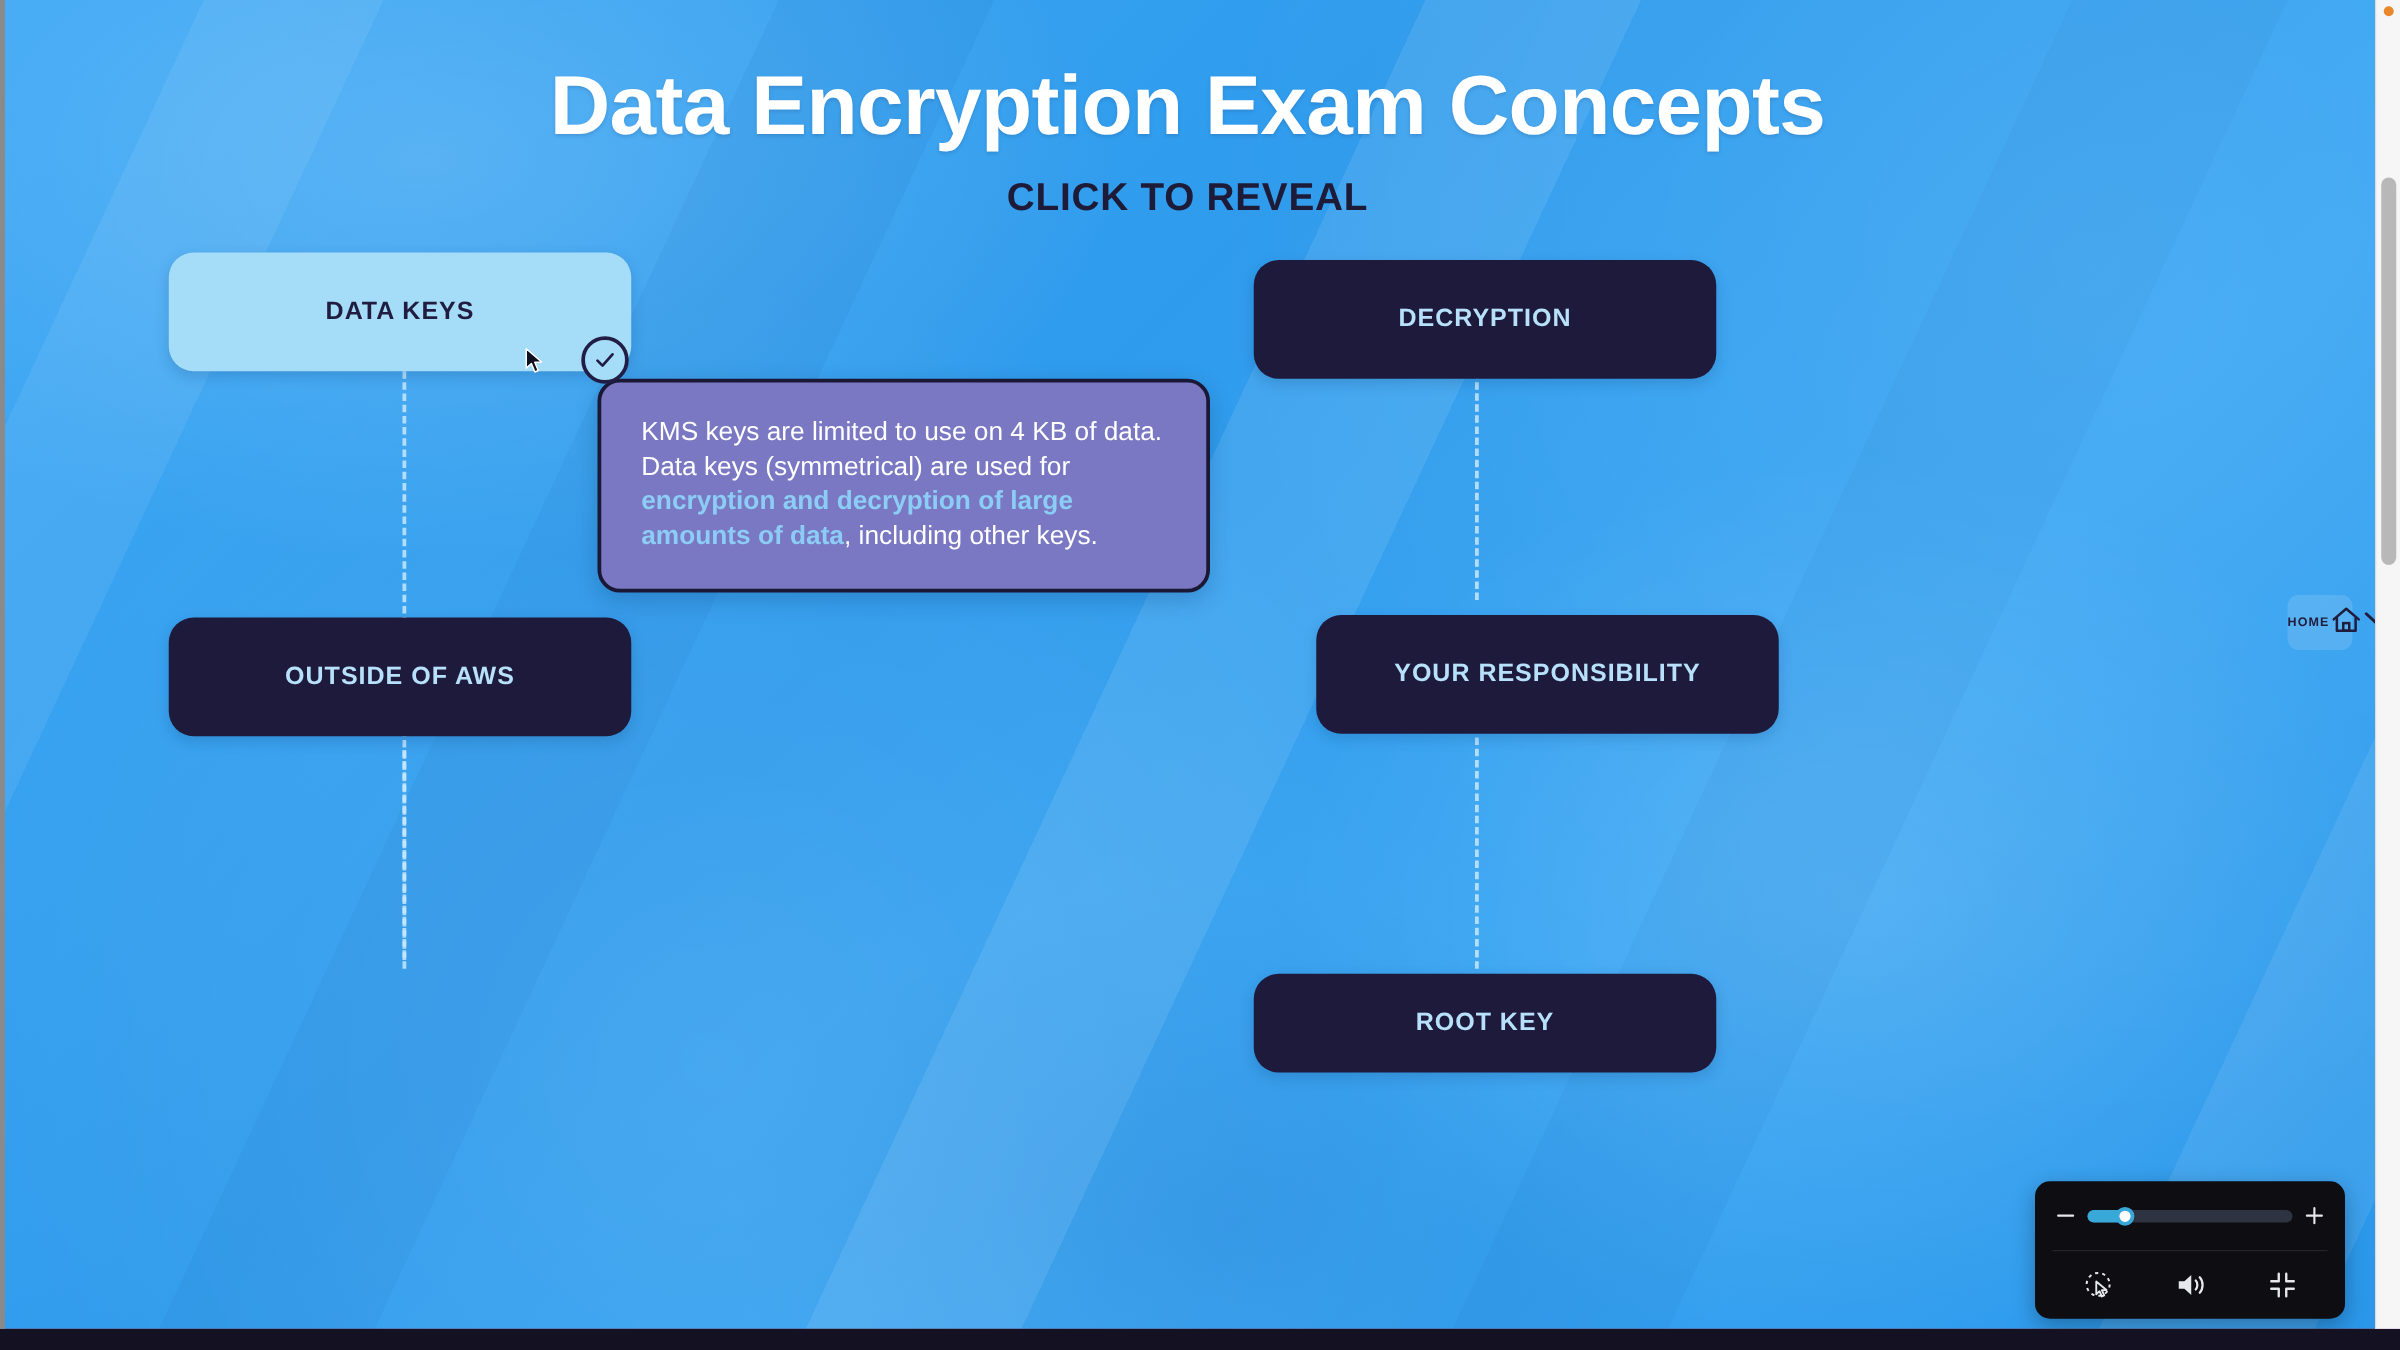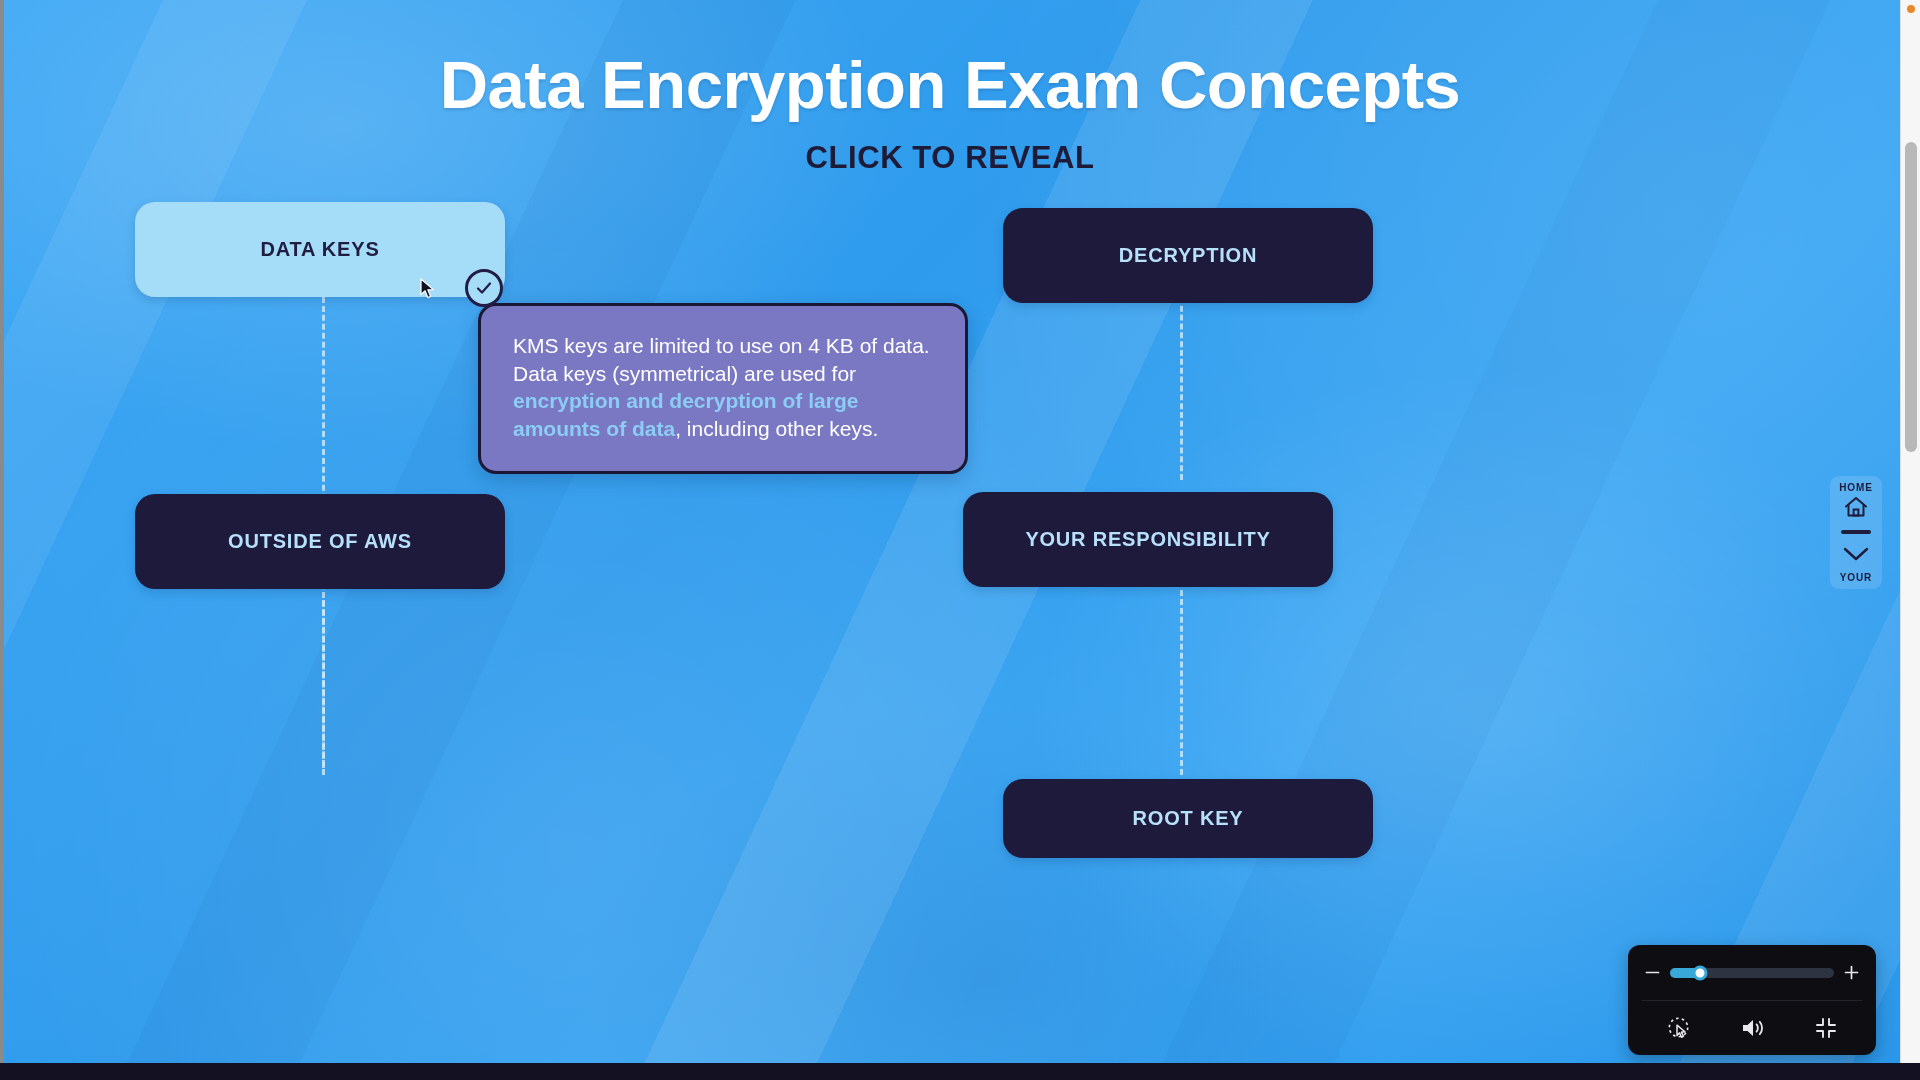--- a/index.html
+++ b/index.html
@@ -165,21 +165,20 @@
   
   .nav-rail {
     position: absolute;
     right: 18px;
     top: 476px;
     width: 52px;
     padding: 6px 0 6px 0;
     border-radius: 9px;
     background: rgba(255,255,255,0.13);
     display: flex;
-    flex-direction: column;
     align-items: center;
     z-index: 8;
   }
   .nav-caption {
     font-size: 10px;
     font-weight: 700;
     letter-spacing: 0.9px;
     color: #1f1c3c;
   }
   .nav-btn {
@@ -345,21 +344,21 @@
       </div>
 
       <div class="card" style="left:135px; top:494px; width:370px; height:95px;">
         <span class="card-label">OUTSIDE OF AWS</span>
       </div>
 
       <div class="card" style="left:1003px; top:208px; width:370px; height:95px;">
         <span class="card-label">DECRYPTION</span>
       </div>
 
-      <div class="card" style="left:963px; top:492px; width:370px; height:95px;">
+      <div class="card" style="left:1053px; top:492px; width:370px; height:95px;">
         <span class="card-label">YOUR RESPONSIBILITY</span>
       </div>
 
 
       <div class="card" style="left:1003px; top:779px; width:370px; height:79px;">
         <span class="card-label">ROOT KEY</span>
       </div>
 
       <div class="tooltip" style="left:478px; top:283px;margin-top:20px;">
         <div class="tooltip-text">

